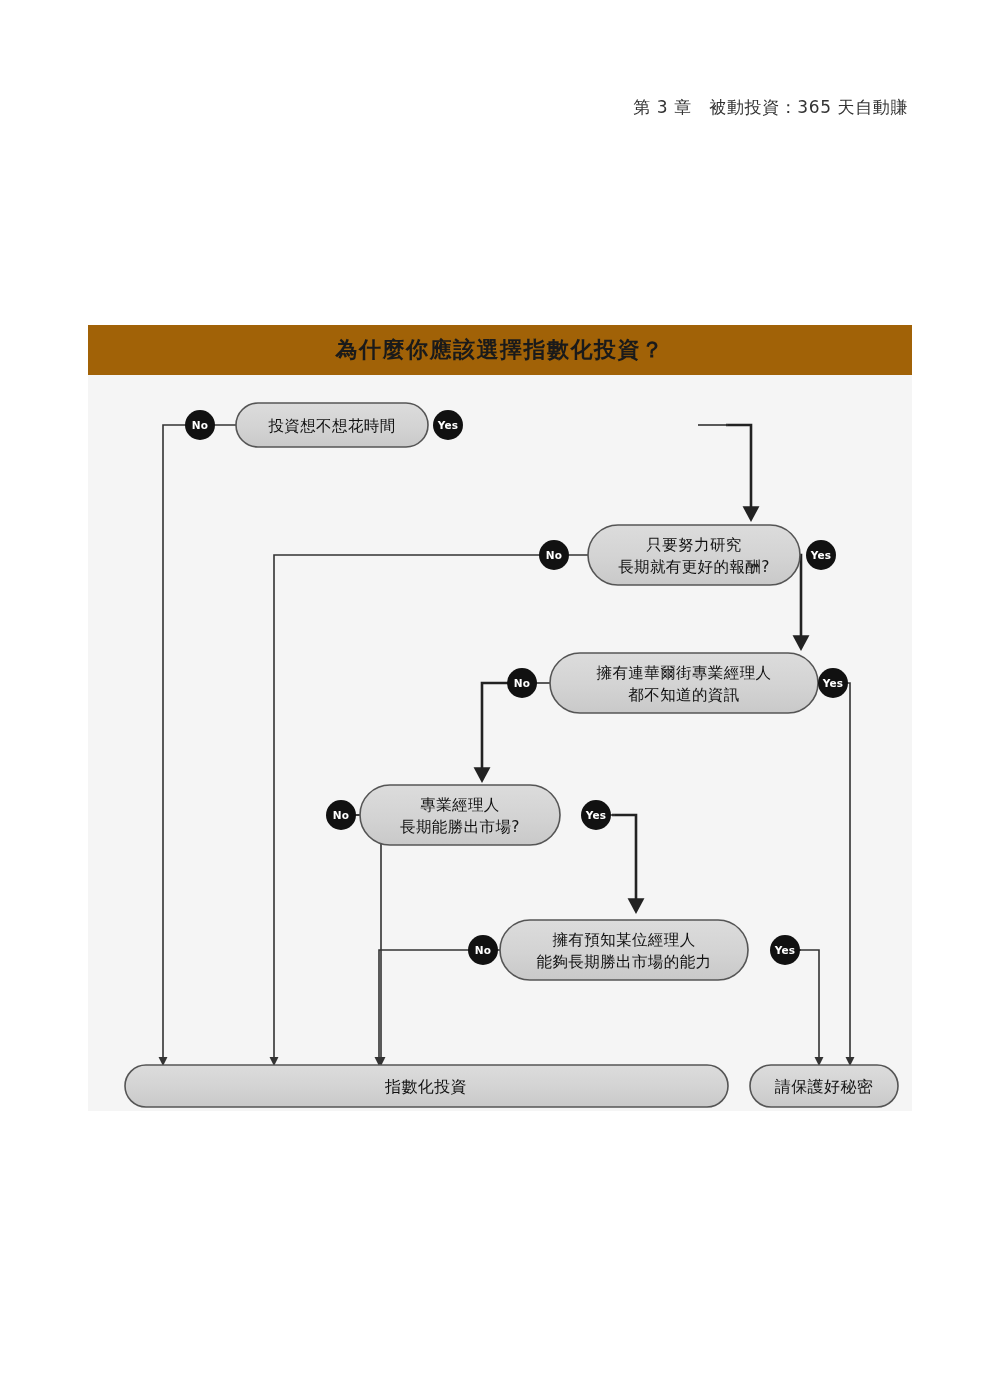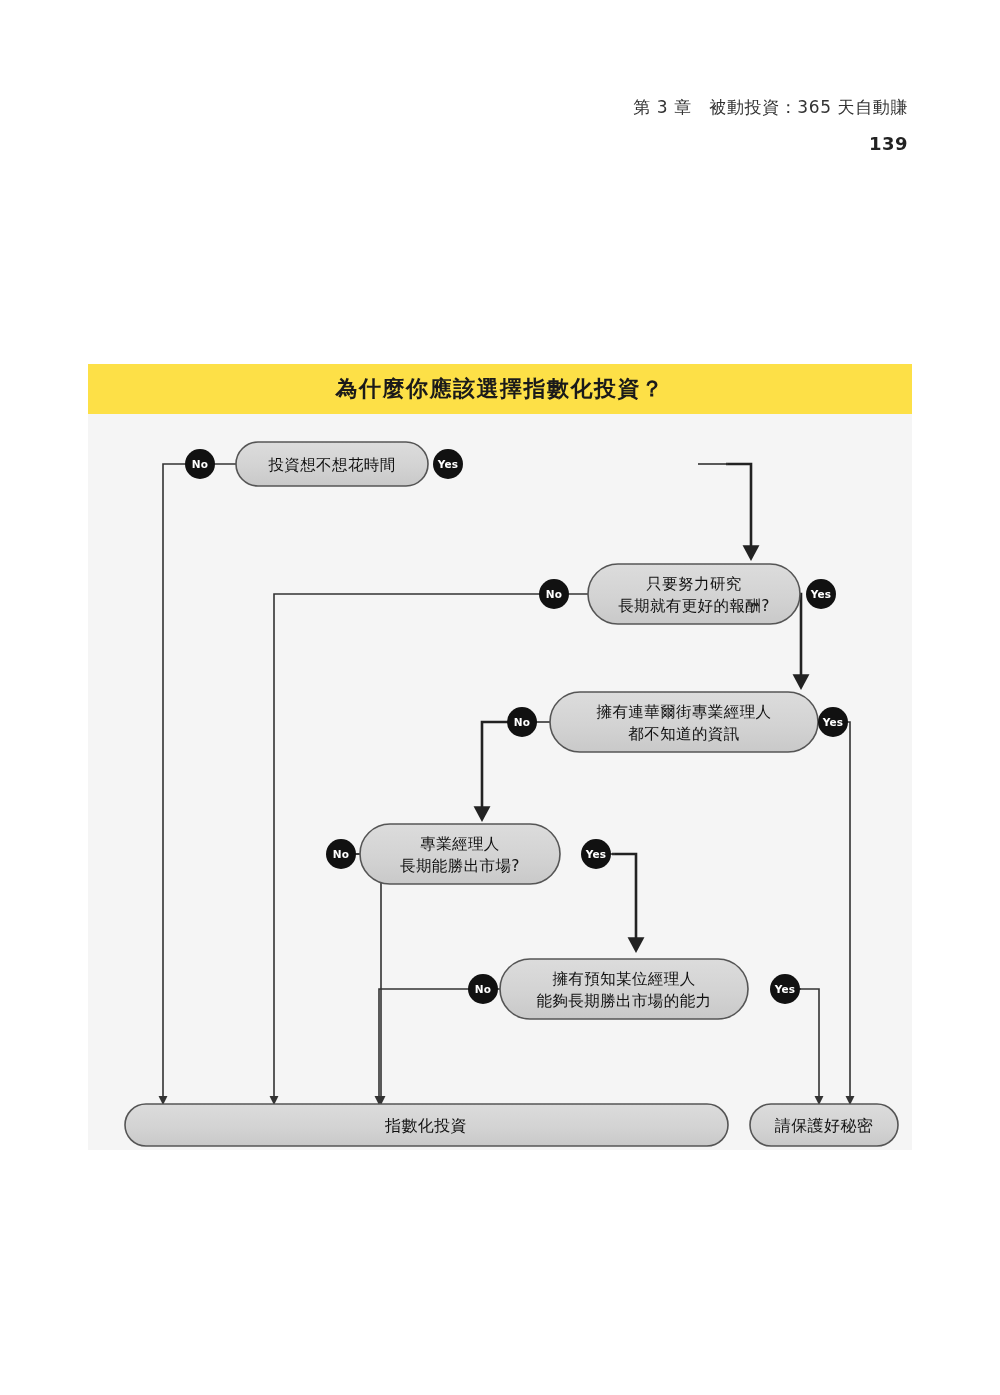--- a/index.html
+++ b/index.html
@@ -39,25 +39,24 @@
 
   
   #figure {
     position: absolute;
     left: 88px;
     top: 325px;
     width: 824px;
   }
   #figure-title-bar {
     height: 50px;
-    background: #fde047;
+    background: #a16207;
     display: flex;
     align-items: center;
     justify-content: center;
-    margin-top: 39px;
   }
   #figure-title-bar .ttl {
     font-size: 22px;
     font-weight: bold;
     letter-spacing: 1.5px;
     color: #1a1a1a;
   }
   #figure-canvas-wrap {
     background: #f5f5f5;
     height: 736px;
@@ -88,21 +87,20 @@
     text-anchor: middle;
     dominant-baseline: middle;
     letter-spacing: 0.2px;
   }
 </style>
 </head>
 <body>
 
 <div id="page-header">
   <div class="chapter-line">第 3 章　被動投資：365 天自動賺</div>
-  <div class="folio">139</div>
 </div>
 
 <div id="figure">
 
   <div id="figure-title-bar">
     <span class="ttl">為什麼你應該選擇指數化投資？</span>
   </div>
 
   <div id="figure-canvas-wrap">
     <svg id="flow" viewBox="0 0 824 736" xmlns="http://www.w3.org/2000/svg">

